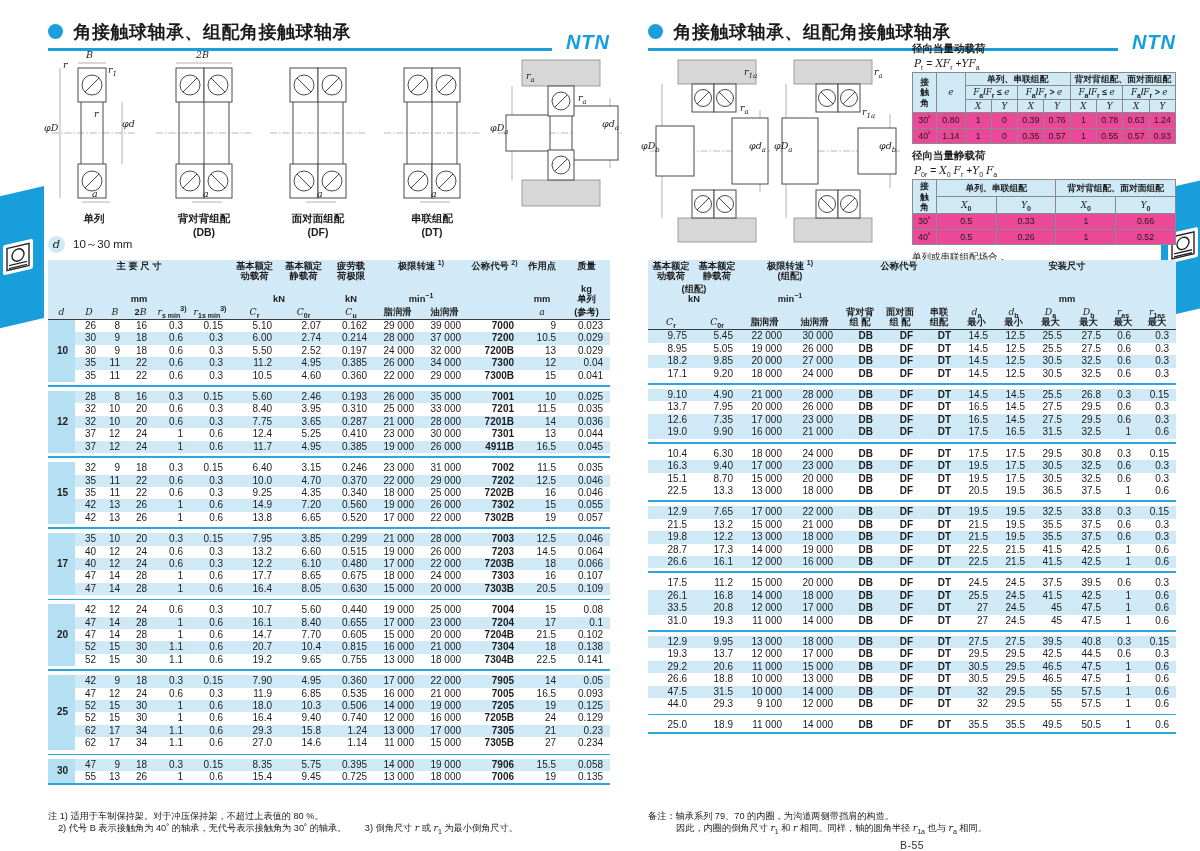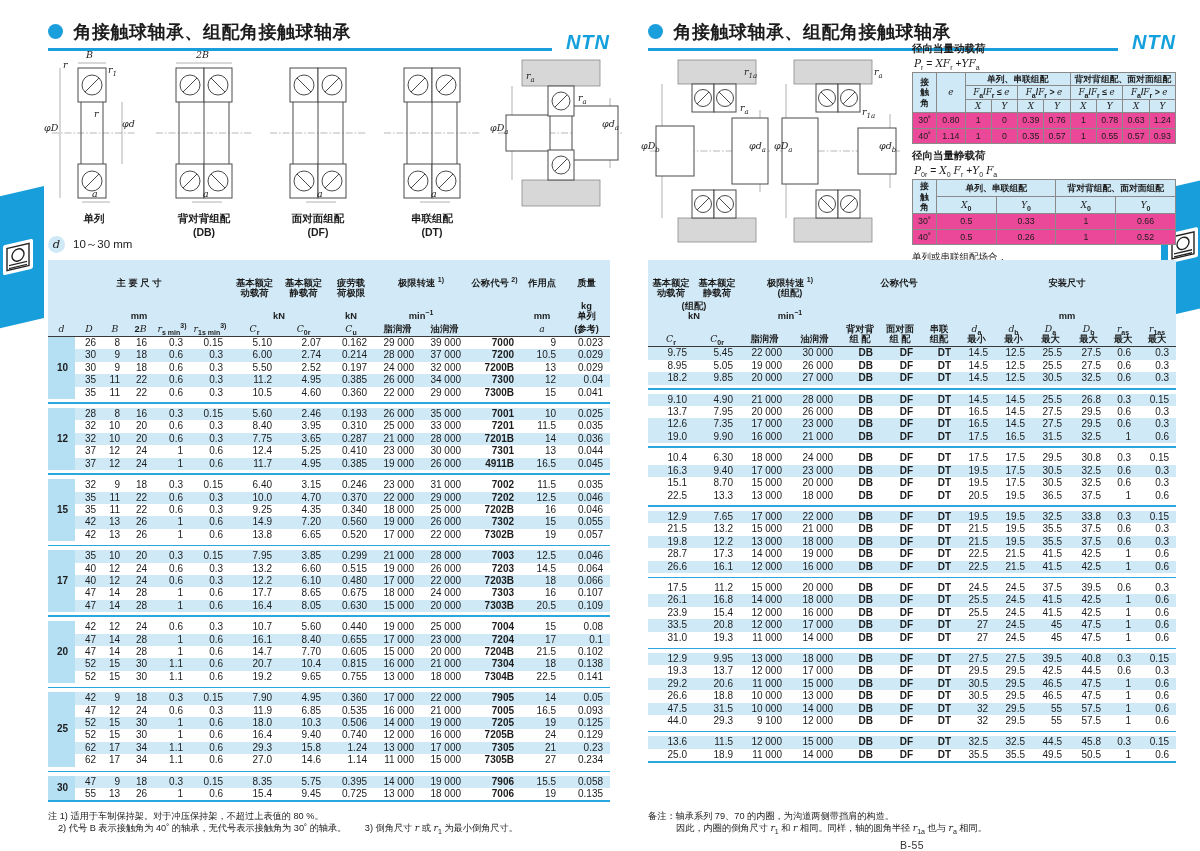--- a/index.html
+++ b/index.html
@@ -24,21 +24,21 @@
   .ln{stroke:#4a4a4a;stroke-width:1}
   .thin{stroke:#909090;stroke-width:.7}
   .cl{stroke:#9a9a9a;stroke-width:.7;stroke-dasharray:7 2 1.6 2}
   
   .drange{position:absolute;top:216px;left:0;font-size:11.5px}
   .dcircle{display:inline-block;width:17px;height:17px;border-radius:50%;background:#cfe9f7;text-align:center;line-height:17px;font-size:11.5px;margin-right:8px}
   
   table.main{border-collapse:collapse;position:absolute;top:240px;left:0;table-layout:fixed;border-bottom:2px solid #29a8e0}
   table.main thead{background:#d2eaf7}
   table.main th{font-weight:bold;font-size:9.3px;text-align:center;vertical-align:bottom;padding:1px 0;line-height:1.12}
-  tr.t1 th{vertical-align:top;padding-top:18px}
+  tr.t1 th{vertical-align:top;padding-top:1px}
   tr.t3 th{border-bottom:1.5px solid #3a3a3a;padding-bottom:2px}
   table.main td{font-size:10px;height:12.4px;line-height:12.4px;text-align:right;padding:0 7px 0 0;white-space:nowrap}
   td.ctr{text-align:center;padding:0}
   td.bold{font-weight:bold}
   tr.alt{background:#cfe9f7}
   td.dcol{background:#b5dff3;font-weight:bold;text-align:center;padding:0;font-size:10.5px}
   tr.sep td{height:9px;padding:0;background:linear-gradient(#fff 0 3.5px,#29a8e0 3.5px 5.2px,#fff 5.2px 100%)}
   
   .notes{position:absolute;top:790px;left:0;font-size:9.2px;line-height:1.35;white-space:nowrap;color:#222}
   .notes .ind{padding-left:10px}
@@ -1058,20 +1058,35 @@
           <td class="ctr bold">DB</td>
           <td class="ctr bold">DF</td>
           <td class="ctr bold">DT</td>
           <td>14.5</td>
           <td>12.5</td>
           <td>30.5</td>
           <td>32.5</td>
           <td>0.6</td>
           <td>0.3</td>
         </tr>
+        <tr>
+          <td>17.1</td>
+          <td>9.20</td>
+          <td>18 000</td>
+          <td>24 000</td>
+          <td class="ctr bold">DB</td>
+          <td class="ctr bold">DF</td>
+          <td class="ctr bold">DT</td>
+          <td>14.5</td>
+          <td>12.5</td>
+          <td>30.5</td>
+          <td>32.5</td>
+          <td>0.6</td>
+          <td>0.3</td>
+        </tr>
         <tr class="sep">
           <td colspan="13"></td>
         </tr>
         <tr class="alt">
           <td>9.10</td>
           <td>4.90</td>
           <td>21 000</td>
           <td>28 000</td>
           <td class="ctr bold">DB</td>
           <td class="ctr bold">DF</td>
@@ -1295,35 +1310,20 @@
           <td class="ctr bold">DB</td>
           <td class="ctr bold">DF</td>
           <td class="ctr bold">DT</td>
           <td>25.5</td>
           <td>24.5</td>
           <td>41.5</td>
           <td>42.5</td>
           <td>1</td>
           <td>0.6</td>
         </tr>
-        <tr>
-          <td>23.9</td>
-          <td>15.4</td>
-          <td>12 000</td>
-          <td>16 000</td>
-          <td class="ctr bold">DB</td>
-          <td class="ctr bold">DF</td>
-          <td class="ctr bold">DT</td>
-          <td>25.5</td>
-          <td>24.5</td>
-          <td>41.5</td>
-          <td>42.5</td>
-          <td>1</td>
-          <td>0.6</td>
-        </tr>
         <tr class="alt">
           <td>33.5</td>
           <td>20.8</td>
           <td>12 000</td>
           <td>17 000</td>
           <td class="ctr bold">DB</td>
           <td class="ctr bold">DF</td>
           <td class="ctr bold">DT</td>
           <td>27</td>
           <td>24.5</td>
@@ -1435,35 +1435,20 @@
           <td class="ctr bold">DT</td>
           <td>32</td>
           <td>29.5</td>
           <td>55</td>
           <td>57.5</td>
           <td>1</td>
           <td>0.6</td>
         </tr>
         <tr class="sep">
           <td colspan="13"></td>
-        </tr>
-        <tr class="alt">
-          <td>13.6</td>
-          <td>11.5</td>
-          <td>12 000</td>
-          <td>15 000</td>
-          <td class="ctr bold">DB</td>
-          <td class="ctr bold">DF</td>
-          <td class="ctr bold">DT</td>
-          <td>32.5</td>
-          <td>32.5</td>
-          <td>44.5</td>
-          <td>45.8</td>
-          <td>0.3</td>
-          <td>0.15</td>
         </tr>
         <tr>
           <td>25.0</td>
           <td>18.9</td>
           <td>11 000</td>
           <td>14 000</td>
           <td class="ctr bold">DB</td>
           <td class="ctr bold">DF</td>
           <td class="ctr bold">DT</td>
           <td>35.5</td>

